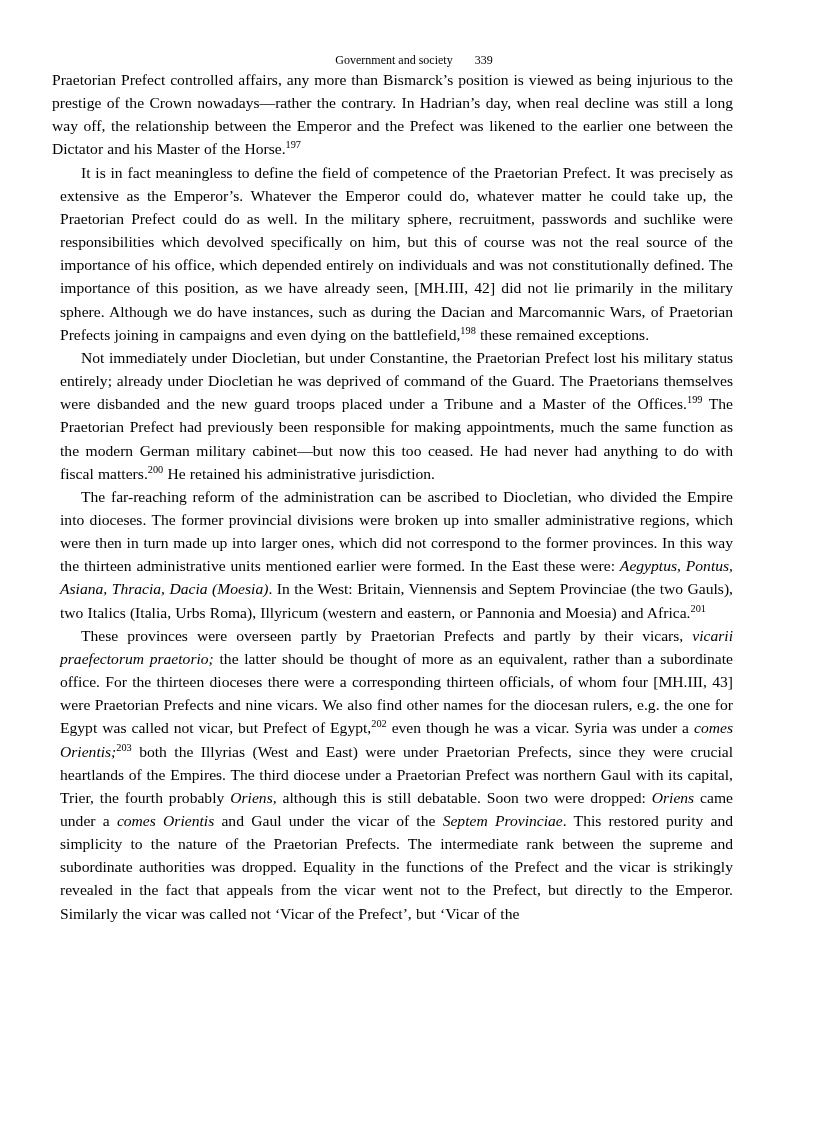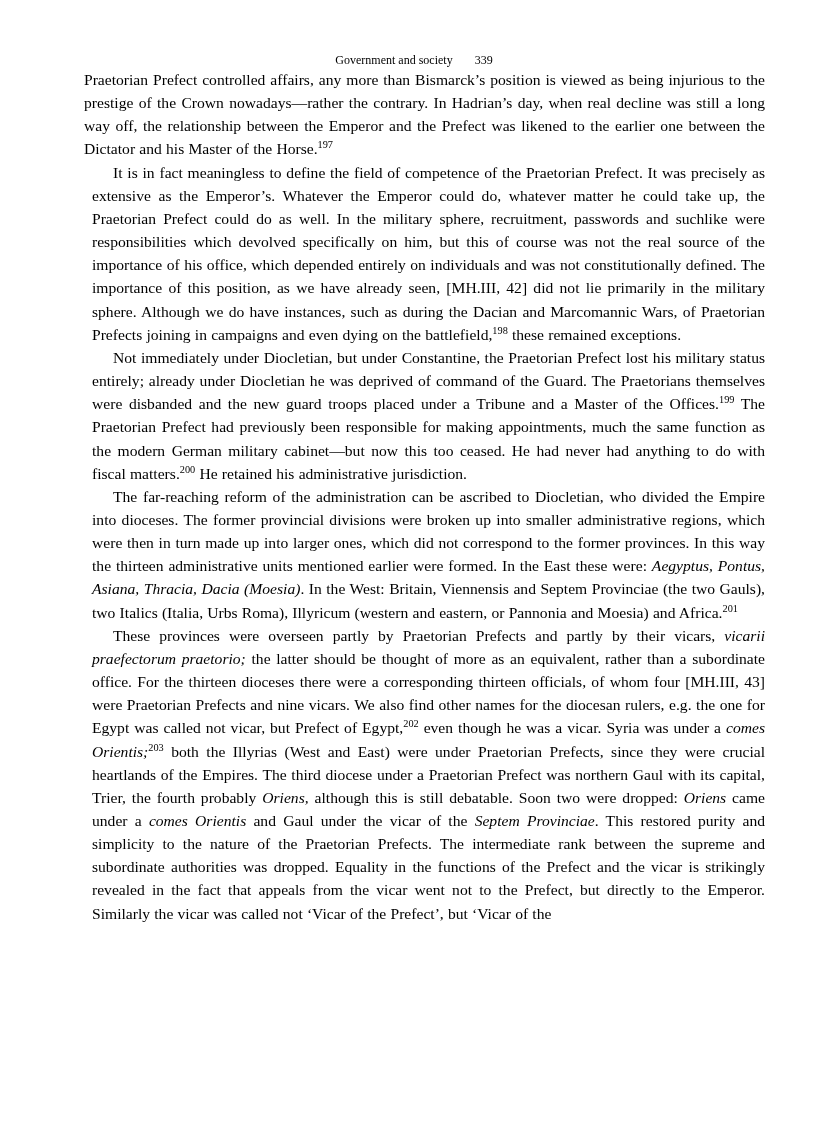--- a/index.html
+++ b/index.html
@@ -28,21 +28,21 @@
     line-height: 20px;
     white-space: pre;
   }
   .running-head .rh-title { }
   .running-head .rh-gap { display: inline-block; width: 22px; }
   .running-head .rh-folio { }
 
   .textblock {
     position: absolute;
     top: 68px;
-    left: 84px;
+    left: 52px;
     width: 681px;
   }
   p.para {
     margin: 0;
     font-size: 15.6px;
     line-height: 23.15px;
     text-align: justify;
     text-justify: inter-word;
     word-spacing: 0.02em;
     hyphens: none;

